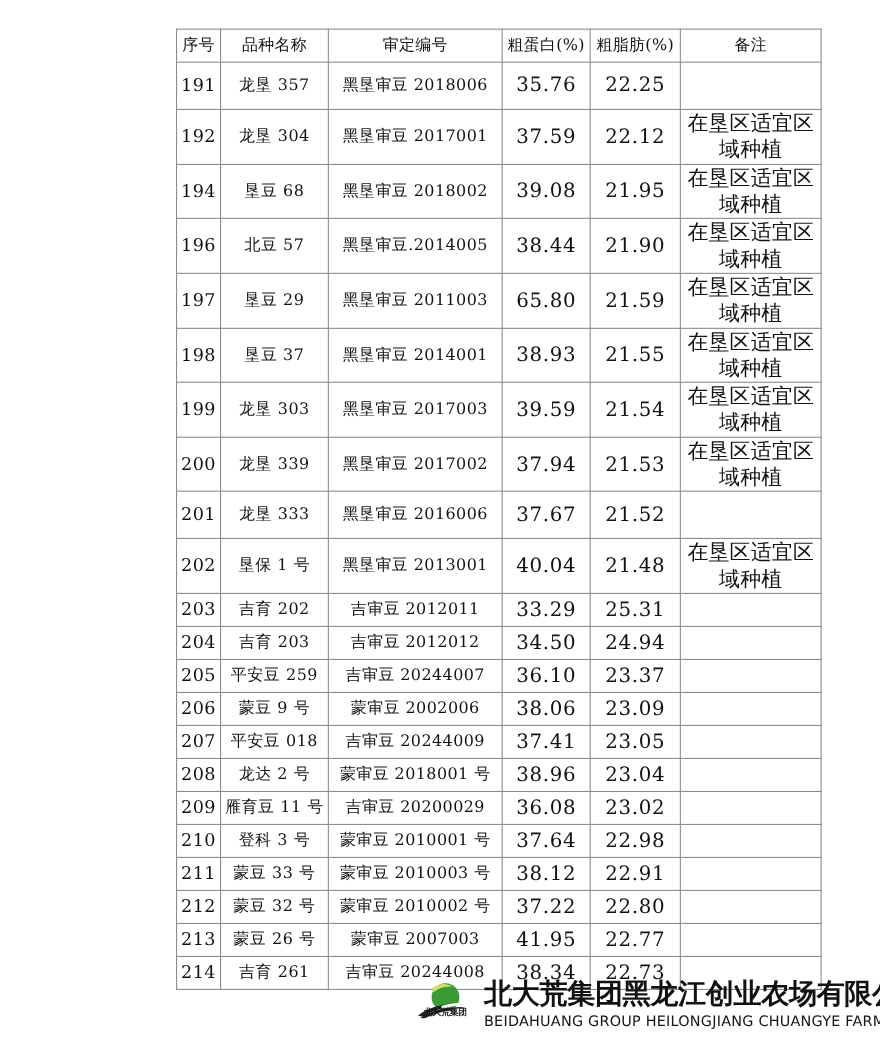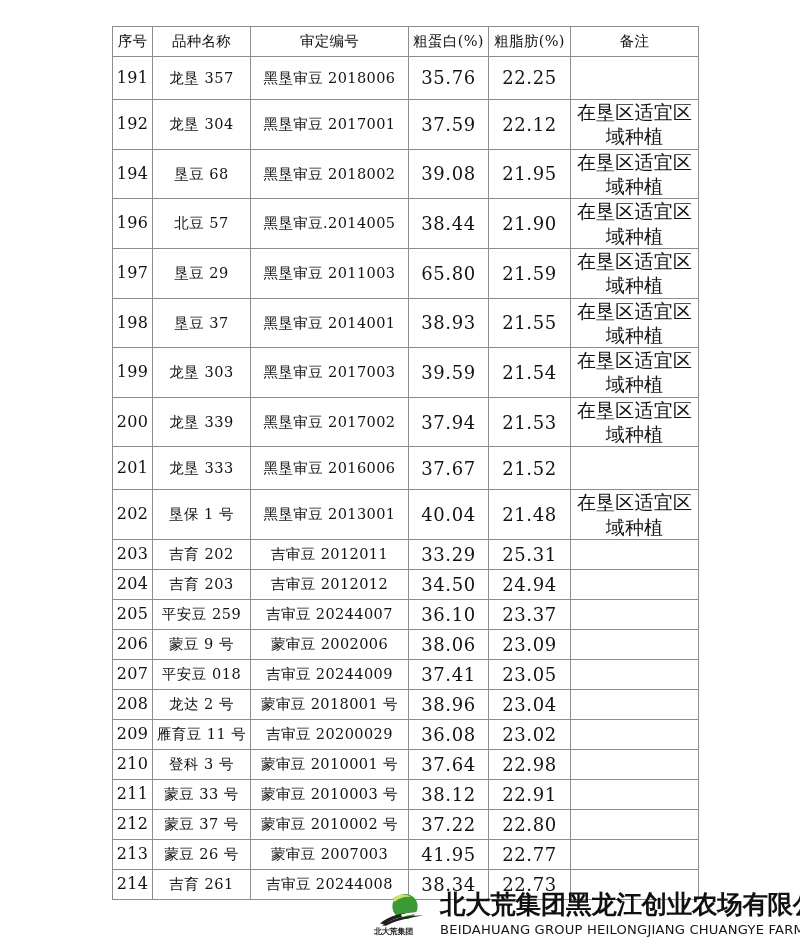--- a/index.html
+++ b/index.html
@@ -29,20 +29,21 @@
     position: absolute;
     left: 112px;
     top: 26px;
     width: 586px;
   }
 
   table.grid {
     border-collapse: collapse;
     width: 586px;
     table-layout: fixed;
+    margin-left: 48px;
   }
 
   table.grid td, table.grid th {
     border: 1px solid #8d8d8d;
     padding: 0 2px;
     text-align: center;
     vertical-align: middle;
     font-weight: normal;
     line-height: 1.28;
     color: #121212;
@@ -104,23 +105,23 @@
     position: absolute;
     left: 6px;
     top: 0px;
     width: 50px;
     height: 33px;
   }
 
   .logo-cn {
     position: absolute;
     left: 0px;
-    top: 33px;
+    top: 22px;
     width: 62px;
-    text-align: left;
+    text-align: center;
     font-size: 8px;
     font-family: Liberation Serif, serif;
     font-weight: bold;
     color: #1c1c1c;
     letter-spacing: -0.2px;
     white-space: nowrap;
   }
 
   .footer-text {
     margin-left: 4px;
@@ -322,21 +323,21 @@
           <tr class="short">
             <td class="seq">211</td>
             <td class="name">蒙豆 33 号</td>
             <td class="code">蒙审豆 2010003 号</td>
             <td class="num">38.12</td>
             <td class="num">22.91</td>
             <td class="note empty"></td>
           </tr>
           <tr class="short">
             <td class="seq">212</td>
-            <td class="name">蒙豆 37 号</td>
+            <td class="name">蒙豆 32 号</td>
             <td class="code">蒙审豆 2010002 号</td>
             <td class="num">37.22</td>
             <td class="num">22.80</td>
             <td class="note empty"></td>
           </tr>
           <tr class="short">
             <td class="seq">213</td>
             <td class="name">蒙豆 26 号</td>
             <td class="code">蒙审豆 2007003</td>
             <td class="num">41.95</td>

